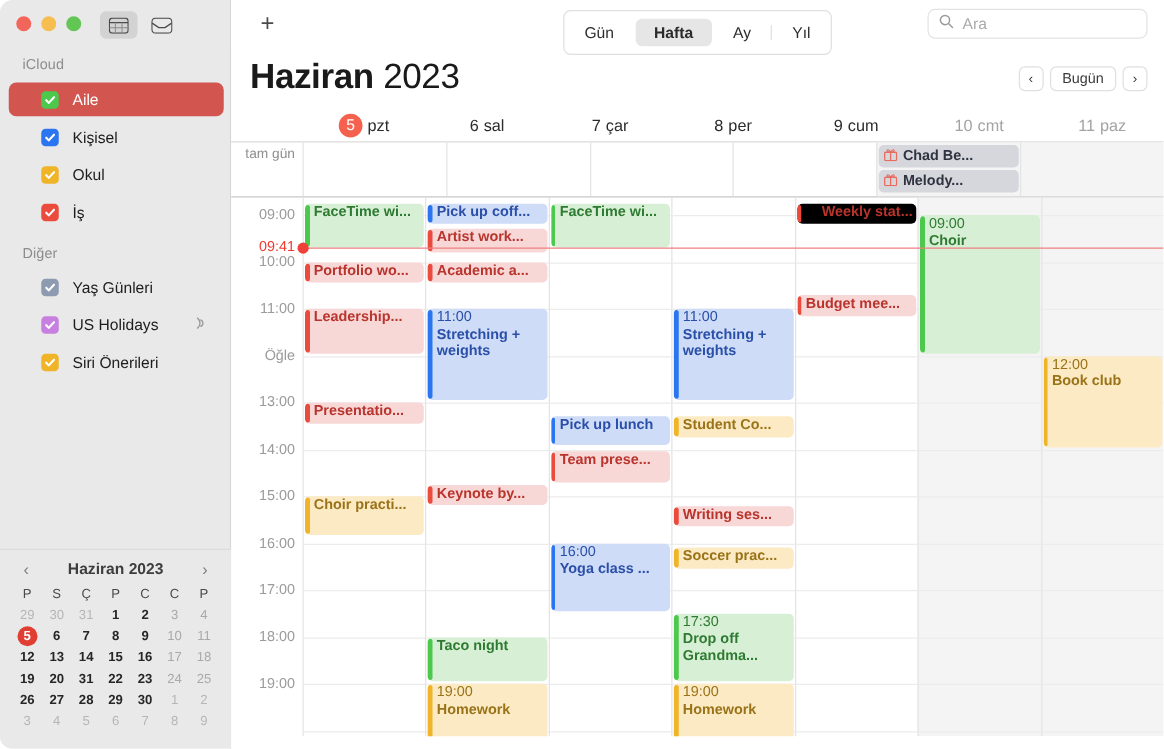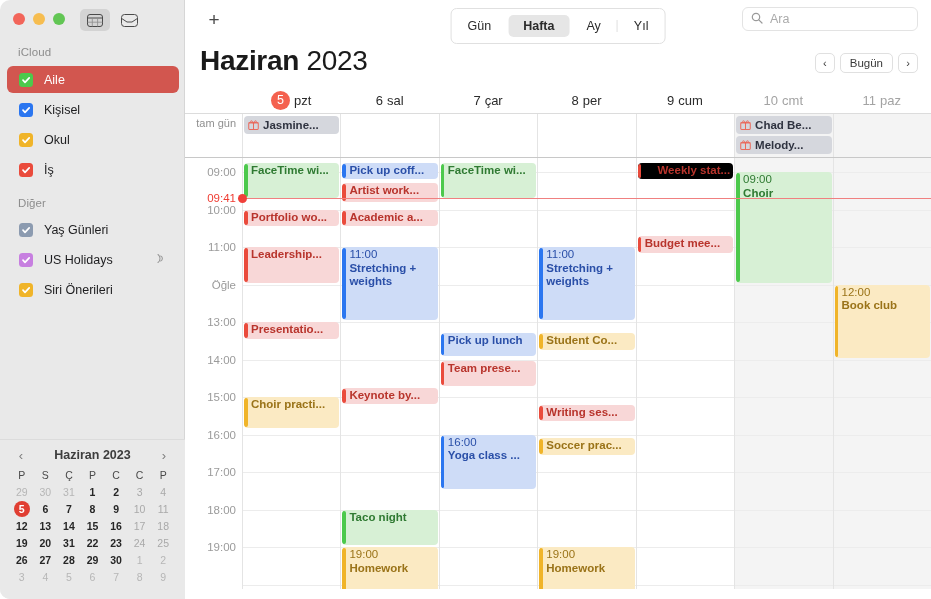--- a/index.html
+++ b/index.html
@@ -55,21 +55,21 @@
   #diger-head { top: 197px; }
 
   .cal-list { position: absolute; left: 7px; width: 172px; }
   #icloud-list { top: 66px; }
   #diger-list { top: 216px; }
 
   .cal-row {
     height: 27px;
     display: flex; align-items: center;
     border-radius: 6px;
-    padding-left: 12px;
+    padding-left: 26px;
     margin-bottom: 3px;
     position: relative;
   }
   .cal-row.selected { background: #d2564f; }
   .cal-row.selected .cal-label { color: #ffffff; }
   .chk {
     width: 14px; height: 14px; border-radius: 3.5px;
     display: flex; align-items: center; justify-content: center;
     flex: 0 0 14px;
   }
@@ -511,31 +511,20 @@
         </div>
         <div class="dayname weekend">
           <span class="dnum">11</span>
           <span>paz</span>
         </div>
       </div>
 
     <div id="allday">
       <div id="allday-label">tam gün</div>
       <div id="allday-cols" style="display:flex;flex:1">
-          <div class="ad-col">
-            <div class="ad-ev">
-              <span><svg width="11" height="11" viewBox="0 0 12 12">
-                  <rect x="0.8" y="4.2" width="10.4" height="7.2" rx="1" fill="none" stroke="#ea6a5c" stroke-width="1.1"></rect>
-                  <line x1="0.8" y1="4.2" x2="11.2" y2="4.2" stroke="#ea6a5c" stroke-width="1.1"></line>
-                  <line x1="6" y1="4.2" x2="6" y2="11.4" stroke="#ea6a5c" stroke-width="1.1"></line>
-                  <path d="M6 4 C4.4 1.2 2.4 1.6 3.1 3.2 C3.6 4.2 6 4 6 4 Z M6 4 C7.6 1.2 9.6 1.6 8.9 3.2 C8.4 4.2 6 4 6 4 Z" fill="none" stroke="#ea6a5c" stroke-width="1"></path>
-                </svg></span>
-              <span>Jasmine...</span>
-            </div>
-          </div>
           <div class="ad-col"></div>
           <div class="ad-col"></div>
           <div class="ad-col"></div>
           <div class="ad-col"></div>
           <div class="ad-col weekend">
             <div class="ad-ev">
               <span><svg width="11" height="11" viewBox="0 0 12 12">
                   <rect x="0.8" y="4.2" width="10.4" height="7.2" rx="1" fill="none" stroke="#ea6a5c" stroke-width="1.1"></rect>
                   <line x1="0.8" y1="4.2" x2="11.2" y2="4.2" stroke="#ea6a5c" stroke-width="1.1"></line>
                   <line x1="6" y1="4.2" x2="6" y2="11.4" stroke="#ea6a5c" stroke-width="1.1"></line>
@@ -705,20 +694,25 @@
               <span class="n">Student Co...</span>
             </div>
             <div class="ev compact" style="top: 246.5px; height: 16.75px; background: rgb(248, 215, 215); color: rgb(184, 52, 44);">
               <span class="bar" style="background: rgb(234, 75, 60);"></span>
               <span class="n">Writing ses...</span>
             </div>
             <div class="ev compact" style="top: 280.25px; height: 16.75px; background: rgb(251, 234, 195); color: rgb(154, 115, 24);">
               <span class="bar" style="background: rgb(240, 180, 41);"></span>
               <span class="n">Soccer prac...</span>
             </div>
+            <div class="ev" style="top: 332.75px; height: 54.25px; background: rgb(215, 240, 213); color: rgb(47, 122, 50);">
+              <span class="bar" style="background: rgb(76, 201, 76);"></span>
+              <span class="t">17:30</span>
+              <span class="n">Drop off Grandma...</span>
+            </div>
             <div class="ev" style="top: 389px; height: 46.75px; background: rgb(251, 234, 195); color: rgb(154, 115, 24);">
               <span class="bar" style="background: rgb(240, 180, 41);"></span>
               <span class="t">19:00</span>
               <span class="n">Homework</span>
             </div>
           </div>
           <div class="daycol">
             <div class="hline" style="top: 14px;"></div>
             <div class="hline" style="top: 51.5px;"></div>
             <div class="hline" style="top: 89px;"></div>

